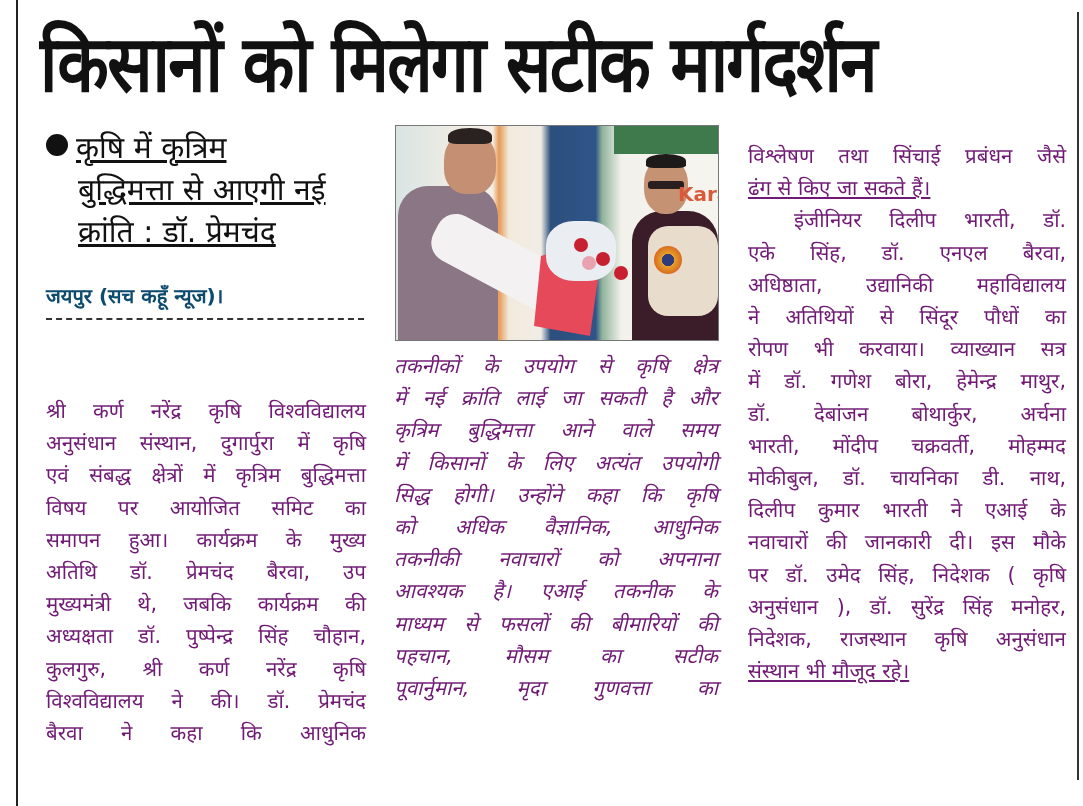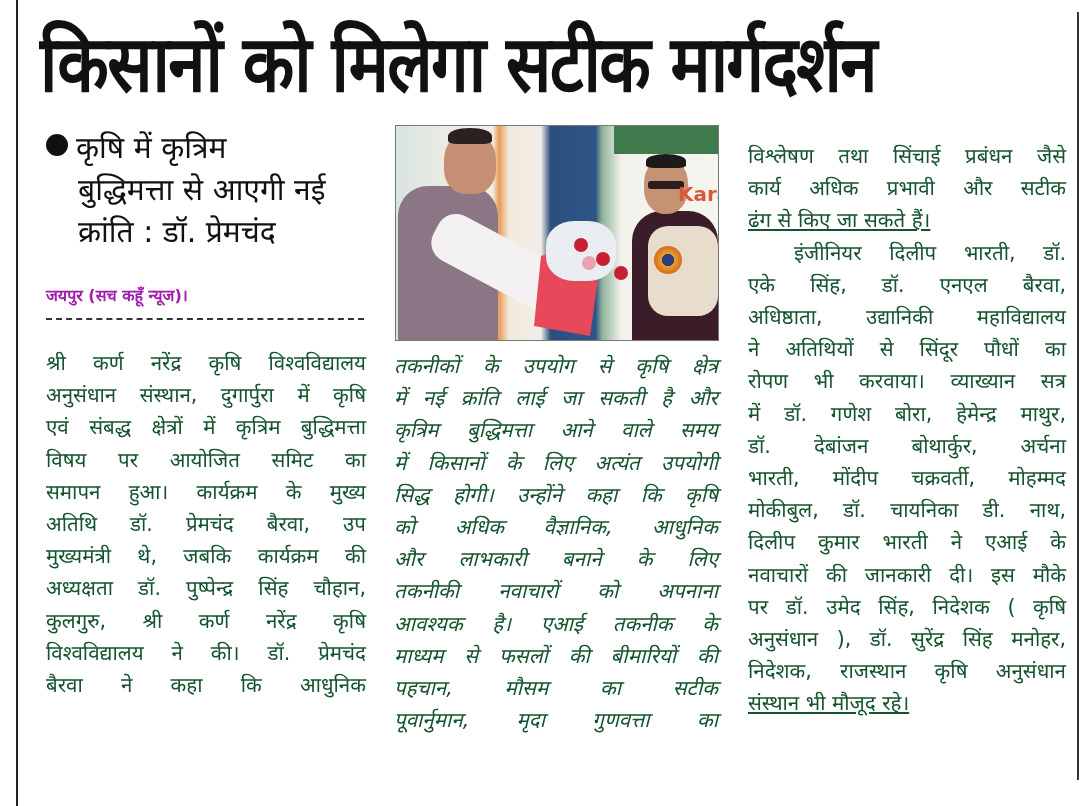--- a/index.html
+++ b/index.html
@@ -25,40 +25,40 @@
     color: #111;
     letter-spacing: -2px;
     white-space: nowrap;
     transform: scaleX(0.86);
     transform-origin: left center;
   }
   .col {
     position: absolute; top: 0;
     font-size: 20.5px;
     line-height: 32.2px;
-    color: #14532d;
+    color: #701a75;
   }
   .col p { margin: 0; text-align: justify; text-align-last: justify; }
   .col p.last { text-align-last: left; text-decoration: underline; }
-  .col-1 { left: 46px; width: 320px; }
+  .col-1 { left: 46px; width: 320px; margin-top: 48px; }
   .col-2 { left: 394px; width: 324px; font-style: italic; }
   .col-3 { left: 748px; width: 318px; }
 
   .subhead {
     position: absolute; left: 46px; top: 127px; width: 330px;
-    font-size: 30px; line-height: 42px; font-weight: normal; color: #111;
+    font-size: 30px; line-height: 42px; font-weight: normal; color: #111; text-decoration: underline;
   }
   .subhead .bullet {
     display: inline-block; width: 22px; height: 22px; border-radius: 50%;
     background: #111; margin-right: 8px; vertical-align: 2px;
   }
   .subhead .line2, .subhead .line3 { padding-left: 32px; display: block; }
   .dateline {
     position: absolute; left: 46px; top: 280px; width: 320px;
-    font-size: 16px; font-weight: bold; line-height: 32px; color: #a21caf;
+    font-size: 20px; font-weight: bold; line-height: 32px; color: #0c4a6e;
   }
   .dashed-rule {
     position: absolute; left: 46px; top: 318px; width: 318px; height: 0;
     border-top: 2px dashed #333;
   }
   .col-1-body { top: 347px; }
   .col-2-body { top: 350px; }
   .col-3-body { top: 140px; }
   .indent { display: inline-block; width: 46px; }
 
@@ -135,31 +135,29 @@
   <span class="brand-text">Kara</span>
 </div>
 
 <div class="col col-2 col-2-body">
   <p>तकनीकों के उपयोग से कृषि क्षेत्र</p>
   <p>में नई क्रांति लाई जा सकती है और</p>
   <p>कृत्रिम बुद्धिमत्ता आने वाले समय</p>
   <p>में किसानों के लिए अत्यंत उपयोगी</p>
   <p>सिद्ध होगी। उन्होंने कहा कि कृषि</p>
   <p>को अधिक वैज्ञानिक, आधुनिक</p>
-  <p>और लाभकारी बनाने के लिए</p>
   <p>तकनीकी नवाचारों को अपनाना</p>
   <p>आवश्यक है। एआई तकनीक के</p>
   <p>माध्यम से फसलों की बीमारियों की</p>
   <p>पहचान, मौसम का सटीक</p>
   <p>पूवार्नुमान, मृदा गुणवत्ता का</p>
 </div>
 
 <div class="col col-3 col-3-body">
   <p>विश्लेषण तथा सिंचाई प्रबंधन जैसे</p>
-  <p>कार्य अधिक प्रभावी और सटीक</p>
   <p class="last">ढंग से किए जा सकते हैं।</p>
   <p><span class="indent"></span><span>इंजीनियर दिलीप भारती, डॉ.</span></p>
   <p>एके सिंह, डॉ. एनएल बैरवा,</p>
   <p>अधिष्ठाता, उद्यानिकी महाविद्यालय</p>
   <p>ने अतिथियों से सिंदूर पौधों का</p>
   <p>रोपण भी करवाया। व्याख्यान सत्र</p>
   <p>में डॉ. गणेश बोरा, हेमेन्द्र माथुर,</p>
   <p>डॉ. देबांजन बोथार्कुर, अर्चना</p>
   <p>भारती, मोंदीप चक्रवर्ती, मोहम्मद</p>
   <p>मोकीबुल, डॉ. चायनिका डी. नाथ,</p>

